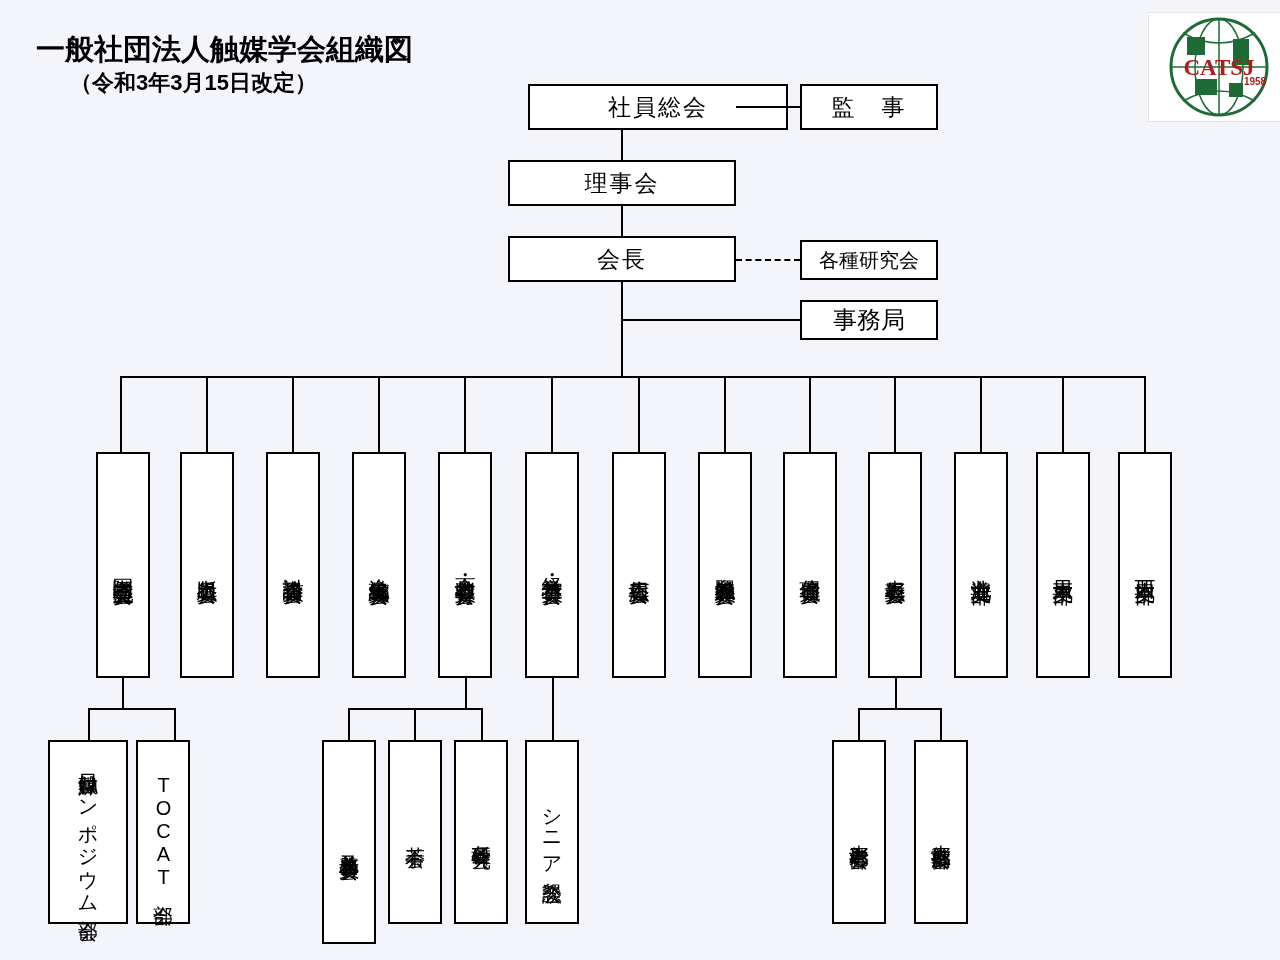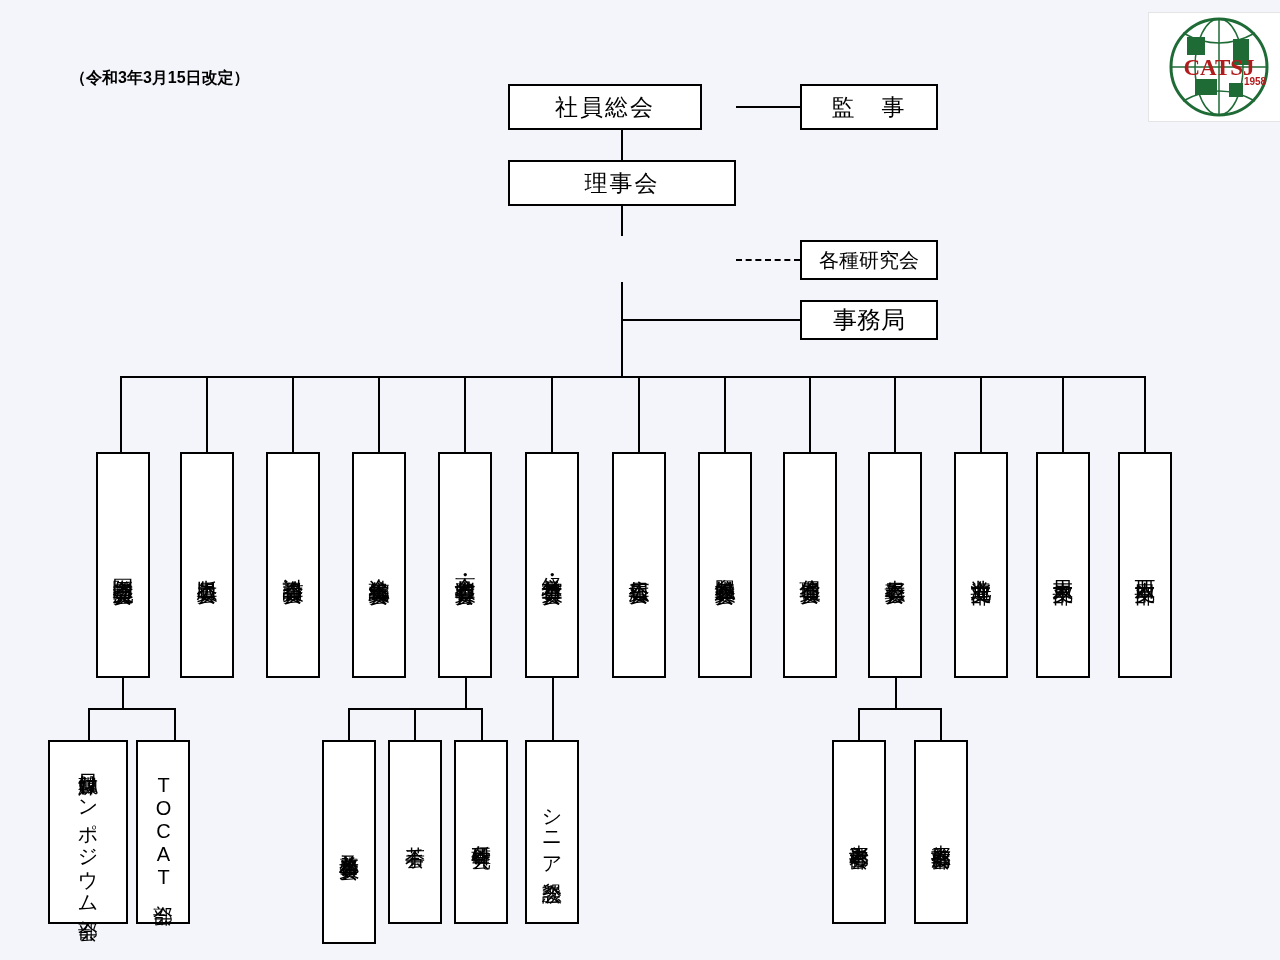--- a/index.html
+++ b/index.html
@@ -27,21 +27,21 @@
     top: 30px;
     font-size: 29px;
     font-weight: bold;
     letter-spacing: 0px;
     white-space: nowrap;
   }
   .title-sub {
     position: absolute;
     left: 70px;
     top: 68px;
-    font-size: 16px;
+    font-size: 22px;
     font-weight: bold;
     white-space: nowrap;
   }
 
   
   .logo {
     position: absolute;
     left: 1124px;
     top: 12px;
     width: 140px;
@@ -91,20 +91,21 @@
     position: absolute;
     height: 0;
     border-top: 2px dashed #000;
   }
 </style>
 </head>
 <body>
 
 <div id="stage">
 
+  <div class="title-main">一般社団法人触媒学会組織図</div>
   <div class="title-sub">（令和3年3月15日改定）</div>
 
   <div class="logo">
     <svg width="140" height="108" viewBox="0 0 140 108" xmlns="http://www.w3.org/2000/svg">
       <circle cx="70" cy="54" r="48" fill="none" stroke="#1f6b36" stroke-width="3"></circle>
       <g stroke="#1f6b36" stroke-width="1.5" fill="none">
         <path d="M70 6 L70 102"></path>
         <path d="M22 54 L118 54"></path>
         <path d="M34 20 Q70 40 106 20"></path>
         <path d="M34 88 Q70 68 106 88"></path>
@@ -112,26 +113,27 @@
       </g>
       <rect x="38" y="24" width="18" height="18" fill="#1f6b36"></rect>
       <rect x="84" y="26" width="16" height="26" fill="#1f6b36"></rect>
       <rect x="46" y="66" width="22" height="16" fill="#1f6b36"></rect>
       <rect x="80" y="70" width="14" height="14" fill="#1f6b36"></rect>
       <text x="70" y="62" text-anchor="middle" font-family="Liberation Serif, serif" font-size="23" font-weight="bold" fill="#b01c1c">CATSJ</text>
       <text x="106" y="72" text-anchor="middle" font-family="Liberation Sans, sans-serif" font-size="10" font-weight="bold" fill="#b01c1c">1958</text>
     </svg>
   </div>
 
-  <div class="box h" style="left:508px; top:84px; width:194px; height:46px;">社員総会</div>
+  <div class="box h" style="left:528px; top:84px; width:260px; height:46px;">社員総会</div>
 
   <div class="box h" style="left:800px; top:84px; width:138px; height:46px;">監　事</div>
 
   <div class="box h" style="left:508px; top:160px; width:228px; height:46px;">理事会</div>
 
+  <div class="box h" style="left:508px; top:236px; width:228px; height:46px;">会長</div>
 
   <div class="box h" style="left:800px; top:240px; width:138px; height:40px; font-size:20px; letter-spacing:0px;">各種研究会</div>
 
   <div class="box h" style="left:800px; top:300px; width:138px; height:40px; font-size:24px; letter-spacing:0px;">事務局</div>
 
   <div class="line hline" style="left:736px; top:106px; width:64px;"></div>
 
   <div class="line vline" style="left:621px; top:130px; height:30px;"></div>
 
   <div class="line vline" style="left:621px; top:206px; height:30px;"></div>

